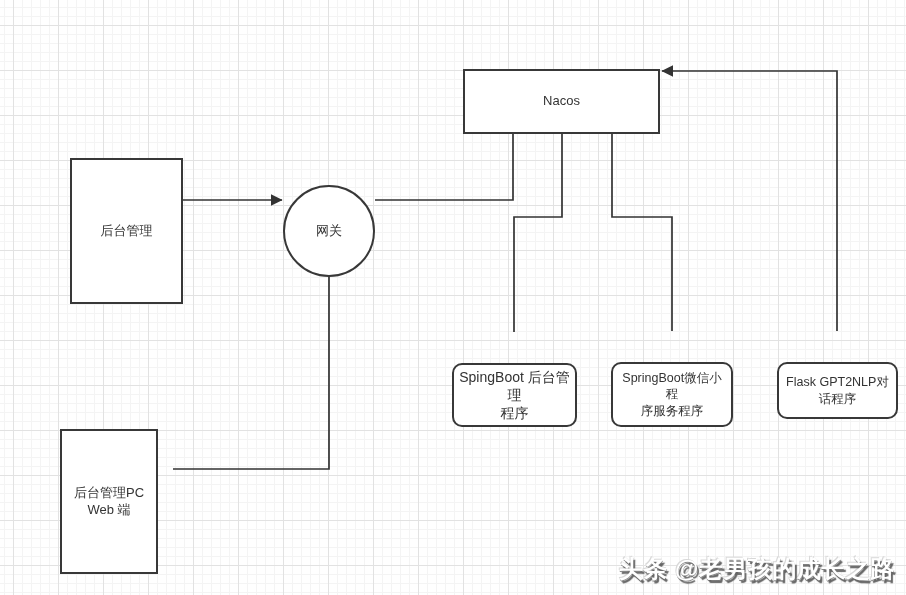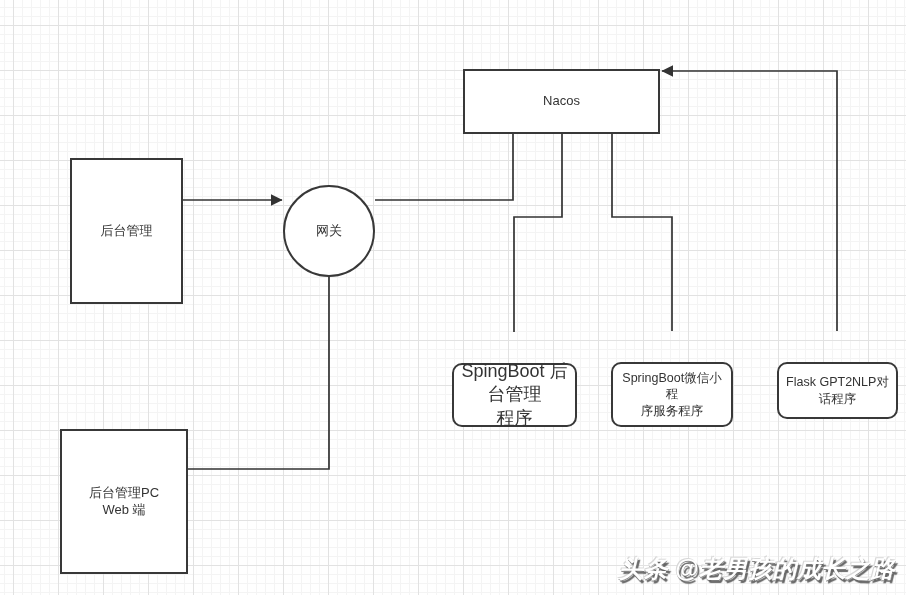--- a/index.html
+++ b/index.html
@@ -46,39 +46,38 @@
     white-space: pre-line;
     padding: 0 4px;
   }
   .rounded { border-radius: 10px; }
   .circle  { border-radius: 50%; }
 
   
   #node-nacos             { left: 463px; top:  38px; width: 197px; height:  65px; }
   #node-wechat            { left:  70px; top: 127px; width: 113px; height: 146px; }
   #node-gateway           { left: 283px; top: 154px; width:  92px; height:  92px; }
-  #node-admin-pc          { left:  60px; top: 398px; width: 128px; height: 145px; }
-  #node-springboot-admin  { left: 452px; top: 332px; width: 125px; height:  64px; font-size: 18px; }
+  #node-admin-pc          { left:  60px; top: 398px; width: 98px; height: 145px; }
+  #node-springboot-admin  { left: 452px; top: 332px; width: 125px; height:  64px; font-size: 14px; }
   #node-springboot-wechat { left: 611px; top: 331px; width: 122px; height:  65px; font-size: 12.5px; justify-content: center; }
   #node-flask             { left: 777px; top: 331px; width: 121px; height:  57px; font-size: 12.5px; }
 
   #watermark {
     position: absolute;
     right: 11px;
     bottom: 10px;
     font-size: 24px;
     font-weight: bold;
     letter-spacing: 0.5px;
     color: #ffffff;
     text-shadow:
       2px 3px 1px #666666,
       -1px -1px 0 #d8d8d8,
       0 1px 0 #8a8a8a;
     white-space: nowrap;
-    font-style: italic;
   }
 </style>
 </head>
 <body>
 
 <div id="canvas">
 
   <svg id="edge-layer" viewBox="0 0 906 595" xmlns="http://www.w3.org/2000/svg">
     <defs>
       <marker id="arrowhead" viewBox="0 0 10 10" refX="9.5" refY="5" markerWidth="12" markerHeight="12" markerUnits="userSpaceOnUse" orient="auto-start-reverse">

